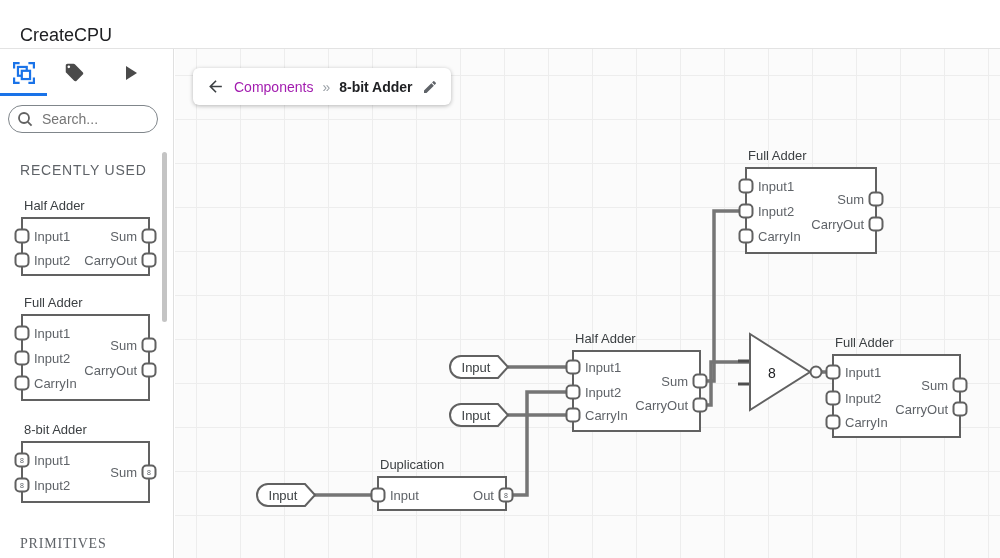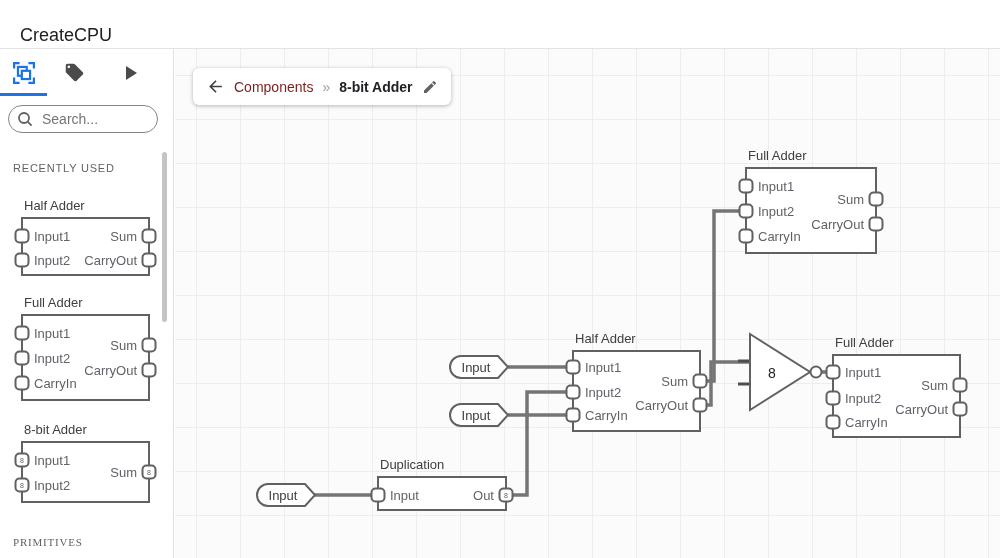--- a/index.html
+++ b/index.html
@@ -17,36 +17,36 @@
     border-right:1px solid #e0e0e0;box-sizing:border-box;}
   .tabbar{position:relative;height:47px;display:flex;align-items:center;}
   .tab{height:47px;display:flex;align-items:center;justify-content:center;cursor:pointer;}
   .tab:nth-child(1){width:47px;}.tab:nth-child(2){width:55px;}.tab:nth-child(3){width:55px;}
   .tab-indicator{position:absolute;left:0;bottom:0;width:47px;height:3px;background:#1a73e8;}
   .searchbox{position:absolute;left:8px;top:56px;width:150px;height:28px;border:1.5px solid #80868b;
     border-radius:14px;display:flex;align-items:center;padding:0 8px;gap:7px;box-sizing:border-box;background:#fff;}
   .searchbox input{border:none;outline:none;width:100px;font-size:14px;color:#3c4043;
     font-family:"Liberation Sans",sans-serif;background:transparent;}
   .searchbox input::placeholder{color:#757575;}
-  .section-label{position:absolute;left:13px;font-size:11px;letter-spacing:.8px;color:#5f6368;}
+  .section-label{position:absolute;left:20px;font-size:14px;letter-spacing:.8px;color:#5f6368;}
   .section-recent{top:113px;}
   .section-primitives{top:487px;font-family:Liberation Serif, serif;}
   .scroll-thumb{position:absolute;left:162px;top:103px;width:5px;height:170px;border-radius:3px;background:#c4c4c4;}
   #sidebar-svg{position:absolute;left:0;top:141px;}
   
   .canvas{position:absolute;left:175px;top:49px;width:825px;height:509px;
     background-color:#fbfbfb;
     background-image:linear-gradient(#ededed 1px,transparent 1px),
                      linear-gradient(90deg,#ededed 1px,transparent 1px);
     background-size:44px 44px;background-position:21px 26px;}
   #canvas-svg{position:absolute;left:0;top:0;}
   
   .breadcrumb{position:absolute;left:18px;top:19px;height:37px;background:#fff;border-radius:6px;
     box-shadow:0 1px 4px rgba(0,0,0,.28);display:flex;align-items:center;padding:0 13px;gap:9px;z-index:3;}
-  .crumb-parent{font-size:14px;color:#7f1d1d;}
+  .crumb-parent{font-size:14px;color:#a21caf;}
   .crumb-sep{font-size:14px;color:#9aa0a6;}
   .crumb-current{font-size:14px;color:#202124;font-weight:700;}
   .icon-btn{display:flex;align-items:center;justify-content:center;cursor:pointer;background:none;border:none;padding:0;}
   
   text{font-family:"Liberation Sans",sans-serif;}
   .node-box{fill:#fff;stroke:#616161;stroke-width:2;}
   .port{fill:#fff;stroke:#616161;stroke-width:2;}
   .node-title{font-size:13px;fill:#3c4043;}
   .port-label{font-size:13px;fill:#5f6368;}
   .bits{font-size:7px;fill:#5f6368;}

